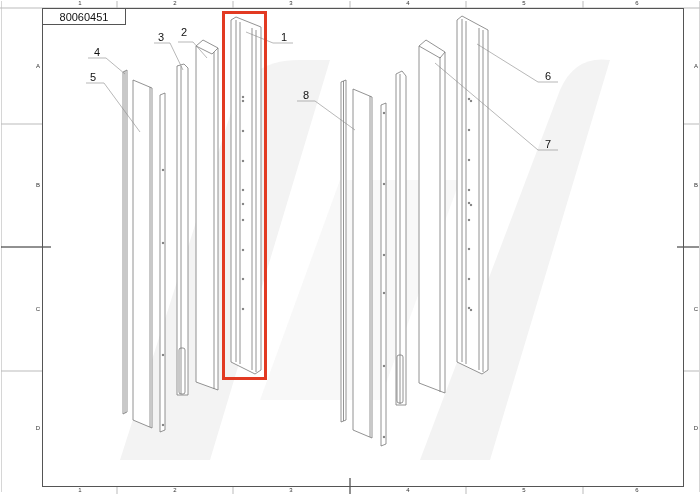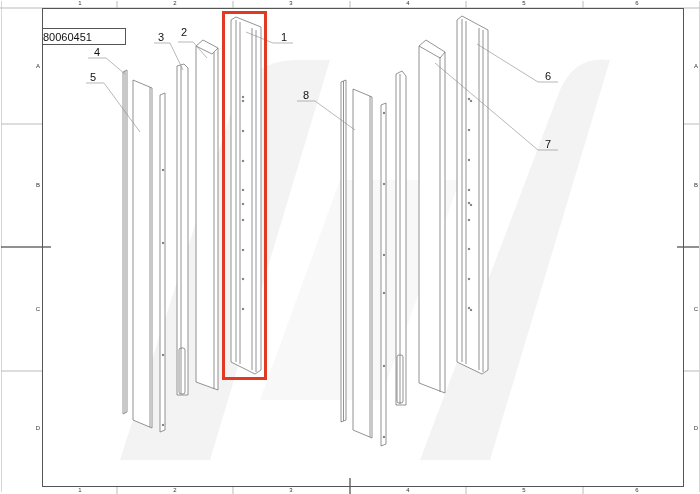--- a/index.html
+++ b/index.html
@@ -1,21 +1,21 @@
 <!DOCTYPE html>
 <html><head>
 <meta charset="utf-8">
 <style>
   html,body{margin:0;padding:0;background:#fff;}
   body{width:700px;height:494px;position:relative;overflow:hidden;font-family:"Liberation Sans",sans-serif;}
   .sheet{position:absolute;left:0;top:0;width:700px;height:494px;}
   .frame-outer{position:absolute;left:1px;top:1px;width:697px;height:491px;border-left:1px solid #d6d6d6;border-right:1px solid #d6d6d6;}
   .col-label{position:absolute;font-size:6px;color:#333;width:20px;text-align:center;}
   .row-label{position:absolute;font-size:6px;color:#333;width:10px;text-align:center;}
-  .title-box{position:absolute;left:42px;top:8px;width:84px;height:17px;border:1px solid #555;box-sizing:border-box;font-size:11px;line-height:16px;color:#111;background:#fff;margin-top:20px;}
+  .title-box{position:absolute;left:42px;top:8px;width:84px;height:17px;border:1px solid #555;box-sizing:border-box;font-size:11px;text-align:center;line-height:16px;color:#111;background:#fff;}
   .callout{position:absolute;font-size:11px;color:#111;}
   .highlight{position:absolute;border:3px solid #e23a22;box-sizing:border-box;}
   svg{position:absolute;left:0;top:0;}
 </style>
 </head>
 <body>
 
 <div class="sheet">
   <div class="frame-outer"></div>
 

